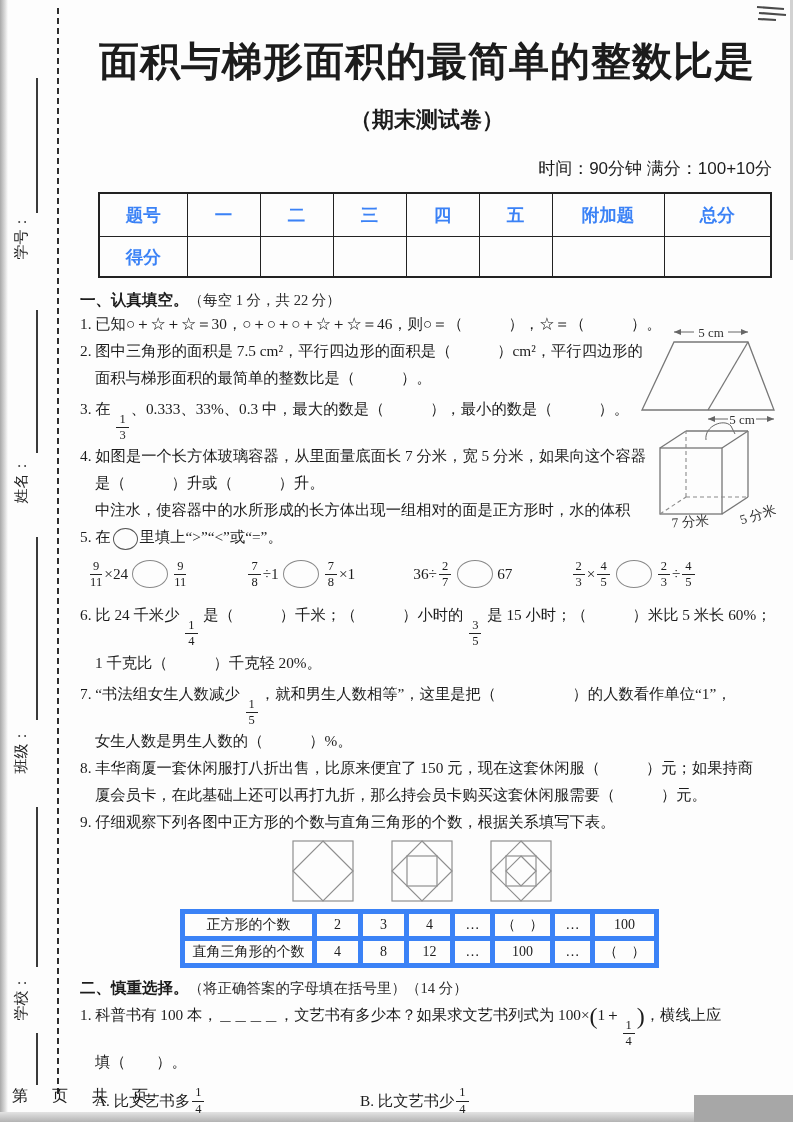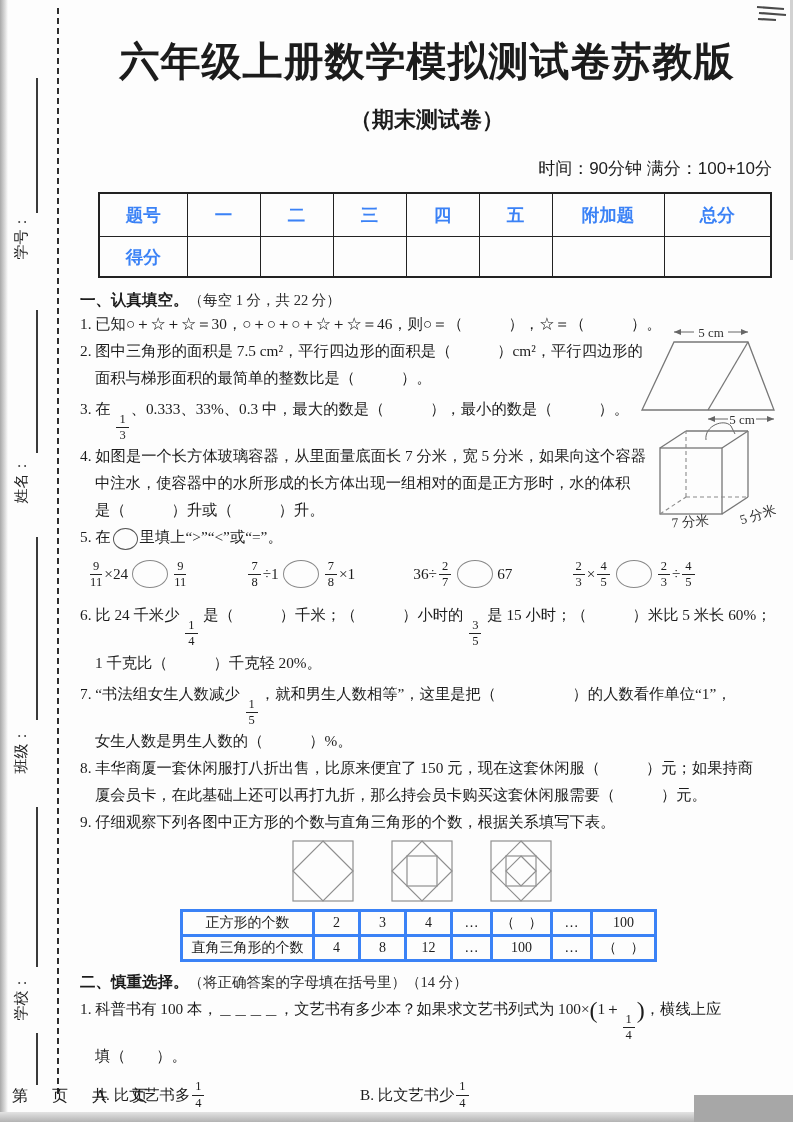--- a/index.html
+++ b/index.html
@@ -53,21 +53,21 @@
               border-radius:50%;vertical-align:middle;margin:0 4px;}
   .cmp-circle.small{width:23px;height:20px;border-color:#555;margin:0 2px;}
   .bigp{font-size:24px;vertical-align:-4px;}
 
   .expr-row{display:flex;align-items:center;height:46px;padding-left:8px;font-size:15.3px;}
   .expr{display:inline-flex;align-items:center;margin-right:58px;white-space:nowrap;}
 
   .figs-row{display:flex;justify-content:flex-start;padding-left:210px;gap:33px;margin-top:4px;height:66px;}
 
   .q9-table{margin:4px 0 0 100px;border:1.6px solid #333;}
-  .q9-table td{border:3px solid #3b82f6;text-align:center;font-size:14px;height:22px;padding:0 4px;}
+  .q9-table td{border:5px solid #3b82f6;text-align:center;font-size:14px;height:22px;padding:0 4px;}
 
   .opt-row{display:flex;margin-top:0;height:36px;align-items:center;padding-left:15px;
            font-size:15.3px;}
   .opt{width:265px;display:inline-flex;align-items:center;white-space:nowrap;}
   .opt.wide{width:265px;}
 
   .footer{position:absolute;left:12px;top:1086px;width:100%;text-align:left;
           font-size:16px;font-weight:normal;letter-spacing:4px;}
 
   
@@ -96,21 +96,21 @@
   <div class="write-line" style="top:310px;height:143px;"></div>
   <div class="write-line" style="top:537px;height:183px;"></div>
   <div class="write-line" style="top:807px;height:160px;"></div>
   <div class="write-line" style="top:1033px;height:52px;"></div>
   <div class="margin-label" style="left:-20px;top:227px;">学号：</div>
   <div class="margin-label" style="left:-20px;top:471px;">姓名：</div>
   <div class="margin-label" style="left:-20px;top:741px;">班级：</div>
   <div class="margin-label" style="left:-20px;top:988px;">学校：</div>
 
   <div class="content">
-    <div class="title">六年级上册数学模拟测试卷苏教版</div>
+    <div class="title">面积与梯形面积的最简单的整数比是</div>
     <div class="subtitle">（期末测试卷）</div>
     <div class="meta">时间：90分钟  满分：100+10分</div>
 
     <table class="score-table">
       <colgroup>
         <col style="width:88px">
           <col style="width:73px">
           <col style="width:73px">
           <col style="width:73px">
         <col style="width:73px">
@@ -147,22 +147,22 @@
     </div>
 
     <p class="qline">1. 已知○＋☆＋☆＝30，○＋○＋○＋☆＋☆＝46，则○＝（　　　），☆＝（　　　）。</p>
     <p class="qline">2. 图中三角形的面积是 7.5 cm²，平行四边形的面积是（　　　）cm²，平行四边形的</p>
     <p class="qline indent">面积与梯形面积的最简单的整数比是（　　　）。</p>
     <p class="qline tall"><span>3. 在 </span><span class="frac">
           <span class="num">1</span>
           <span class="den">3</span>
         </span><span>、0.333、33%、0.3 中，最大的数是（　　　），最小的数是（　　　）。</span></p>
     <p class="qline">4. 如图是一个长方体玻璃容器，从里面量底面长 7 分米，宽 5 分米，如果向这个容器</p>
+    <p class="qline indent">是（　　　）升或（　　　）升。</p>
     <p class="qline indent">中注水，使容器中的水所形成的长方体出现一组相对的面是正方形时，水的体积</p>
-    <p class="qline indent">是（　　　）升或（　　　）升。</p>
     <p class="qline" style="line-height:28px"><span>5. 在</span><span class="cmp-circle small"></span><span>里填上“&gt;”“&lt;”或“=”。</span></p>
 
     <div class="expr-row">
       <span class="expr">
           <span class="frac">
             <span class="num">9</span>
             <span class="den">11</span>
           </span>
           <span>×24</span>
           <span class="cmp-circle"></span>

